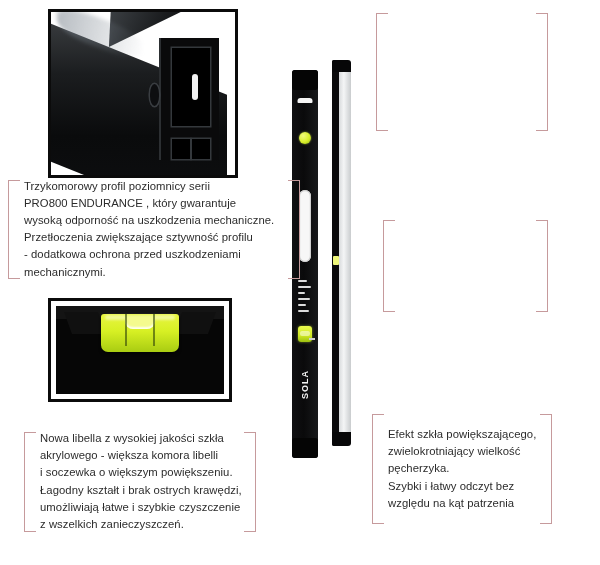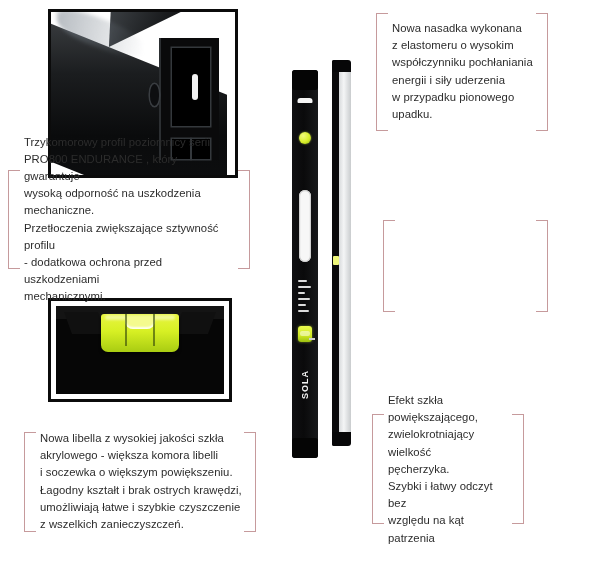--- a/index.html
+++ b/index.html
@@ -456,59 +456,53 @@
   <div id="level-edge">
     <div class="edge-dark"></div>
     <div class="edge-light"></div>
     <div class="edge-vial"></div>
     <div class="edge-cap-top"></div>
     <div class="edge-cap-bot"></div>
   </div>
 
 </div>
 
-<div class="callout" id="co-profile" style="left:8px; top:170px; width:242px; height:99px;">
+<div class="callout" id="co-profile" style="left:8px; top:180px; width:292px; height:99px;">
   <div class="bracket left"></div>
   <div class="bracket right"></div>
   <div class="ctext">Trzykomorowy profil poziomnicy serii
 PRO800 ENDURANCE , który gwarantuje
 wysoką odporność na uszkodzenia mechaniczne.
 Przetłoczenia zwiększające sztywność profilu
 - dodatkowa ochrona przed uszkodzeniami
 mechanicznymi.</div>
 </div>
 
 <div class="callout" id="co-endcap" style="left:376px; top:13px; width:172px; height:118px;">
   <div class="bracket left"></div>
   <div class="bracket right"></div>
-  <div class="ctext">Nowa nasadka wykonana
-z elastomeru o wysokim
-współczynniku pochłaniania
-energii i siły uderzenia
-w przypadku pionowego
-upadku.</div>
 </div>
 
 <div class="callout" id="co-handle" style="left:383px; top:220px; width:165px; height:92px;">
   <div class="bracket left"></div>
   <div class="bracket right"></div>
 </div>
 
 <div class="callout" id="co-vial" style="left:24px; top:432px; width:232px; height:100px;padding-left:15px;">
   <div class="bracket left"></div>
   <div class="bracket right"></div>
   <div class="ctext">Nowa libella z wysokiej jakości szkła
 akrylowego - większa komora libelli
 i soczewka o większym powiększeniu.
 Łagodny kształt i brak ostrych krawędzi,
 umożliwiają łatwe i szybkie czyszczenie
 z wszelkich zanieczyszczeń.</div>
 </div>
 
-<div class="callout" id="co-magnify" style="left:372px; top:414px; width:152px; height:110px;padding-left:24px;">
+<div class="callout" id="co-magnify" style="left:372px; top:414px; width:180px; height:110px;padding-left:24px;">
   <div class="bracket left"></div>
   <div class="bracket right"></div>
   <div class="ctext">Efekt szkła powiększającego,
 zwielokrotniający wielkość
 pęcherzyka.
 Szybki i łatwy odczyt bez
 względu na kąt patrzenia</div>
 </div>
 
 </body></html>

